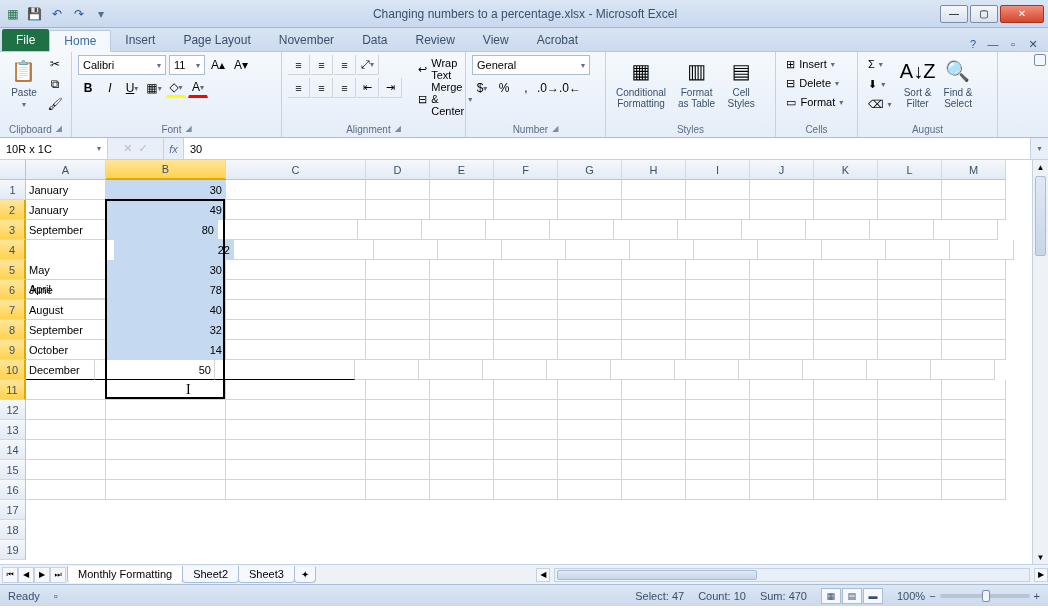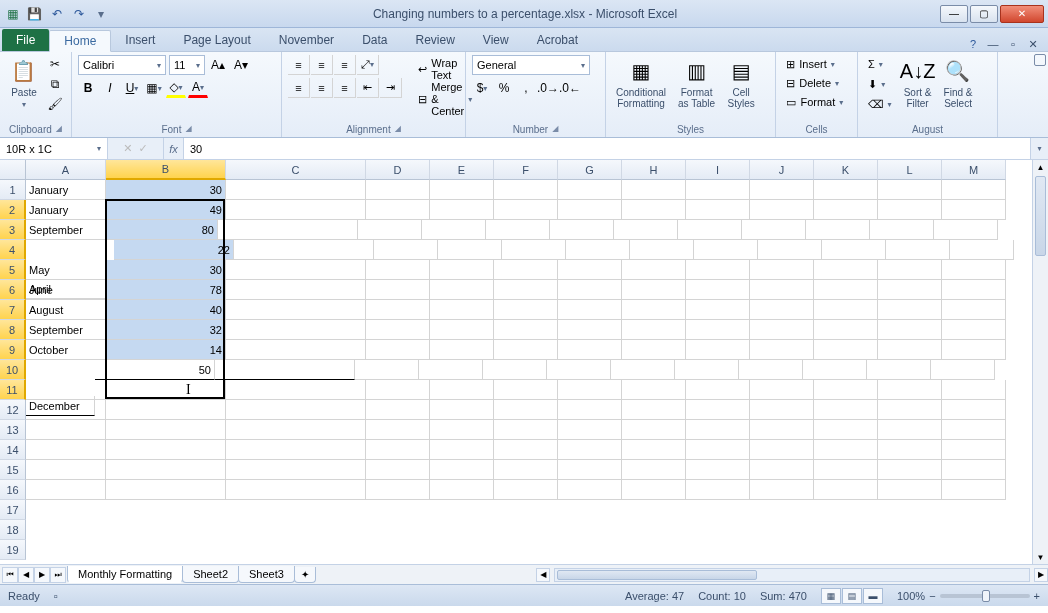--- a/index.html
+++ b/index.html
@@ -512,21 +512,21 @@
         <div class="cell" style="width: 64px;"></div>
         <div class="cell" style="width: 64px;"></div>
         <div class="cell" style="width: 64px;"></div>
         <div class="cell" style="width: 64px;"></div>
         <div class="cell" style="width: 64px;"></div>
         <div class="cell" style="width: 64px;"></div>
         <div class="cell" style="width: 64px;"></div>
         <div class="cell" style="width: 64px;"></div>
       </div>
       <div class="grid-row">
-        <div class="cell bottom-border" style="width: 69px; margin-top: 36px;">December</div>
+        <div class="cell bottom-border" style="width: 69px;">December</div>
         <div class="cell r bottom-border" style="width: 120px;">50</div>
         <div class="cell bottom-border" style="width: 140px;"></div>
         <div class="cell" style="width: 64px;"></div>
         <div class="cell" style="width: 64px;"></div>
         <div class="cell" style="width: 64px;"></div>
         <div class="cell" style="width: 64px;"></div>
         <div class="cell" style="width: 64px;"></div>
         <div class="cell" style="width: 64px;"></div>
         <div class="cell" style="width: 64px;"></div>
         <div class="cell" style="width: 64px;"></div>
@@ -649,21 +649,21 @@
   <div class="hscroll">
       <div class="thumb"></div>
     </div>
   <div class="hscroll-btn">▶</div>
 </div>
 
 <div class="statusbar">
   <span>Ready</span>
   <span>▫</span>
   <div class="spacer"></div>
-  <span><span>Average:</span> <span>47</span></span>
+  <span><span>Select:</span> <span>47</span></span>
   <span><span>Count:</span> <span>10</span></span>
   <span><span>Sum:</span> <span>470</span></span>
   <div class="view-btns">
     <div class="view-btn">▦</div>
     <div class="view-btn">▤</div>
     <div class="view-btn">▬</div>
   </div>
   <div class="zoom">
     <span>100%</span>
     <span>−</span>

